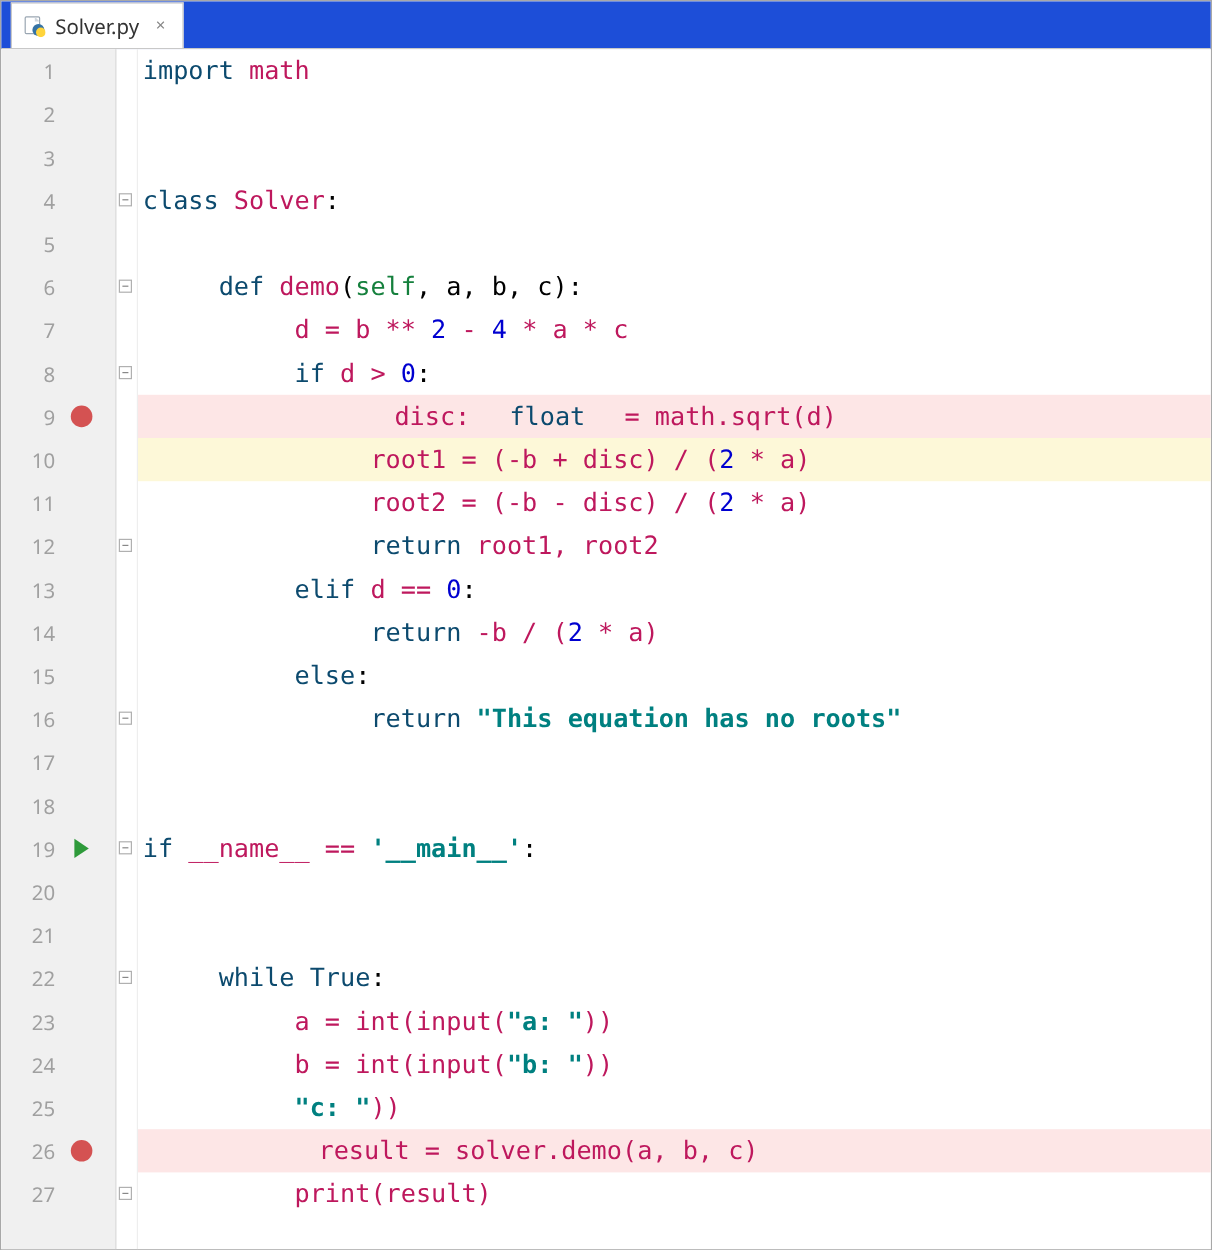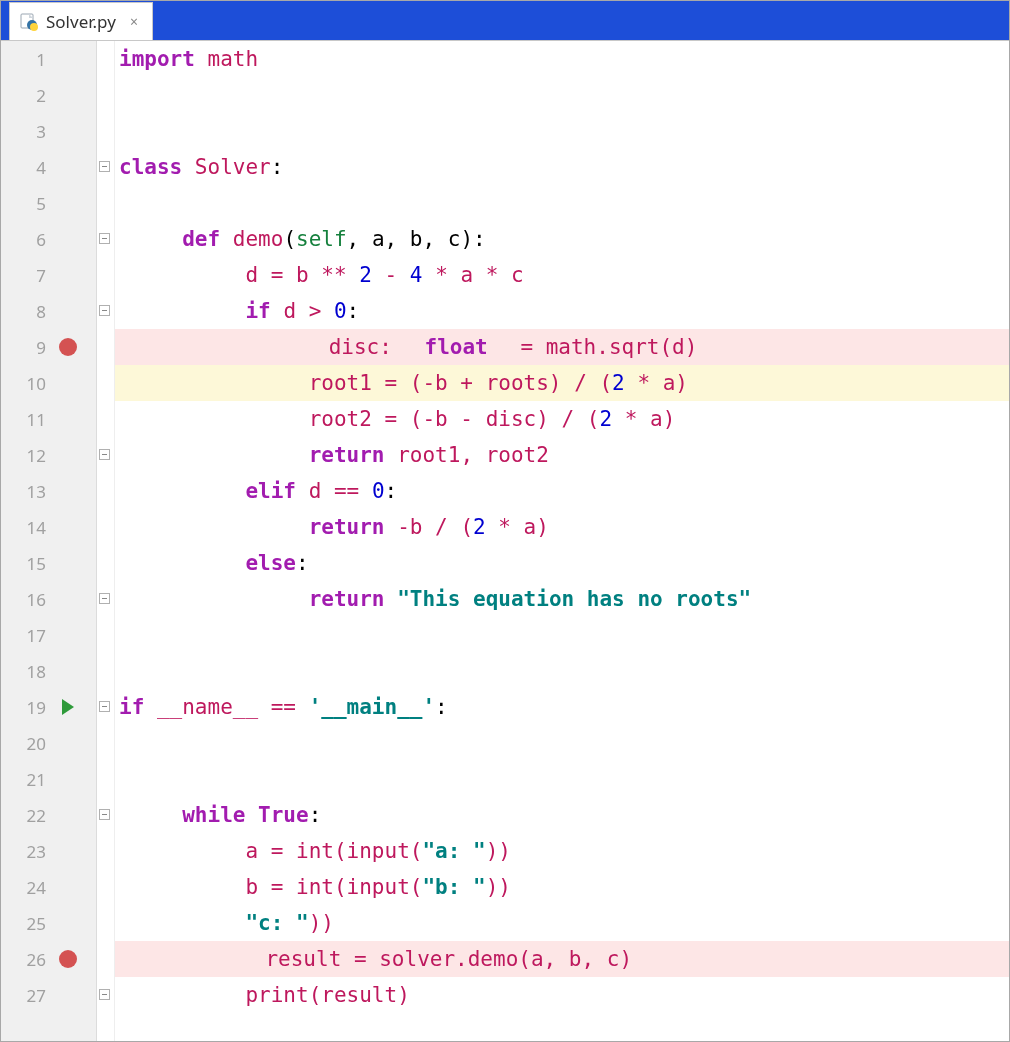--- a/index.html
+++ b/index.html
@@ -120,21 +120,21 @@
     display: flex;
     align-items: center;
     white-space: pre;
     padding-left: 4px;
     font-size: 21px;
     line-height: 36px;
   }
   .code-line.bp { background: #fde6e6; gap: 20px; }
   .code-line.hl { background: #fdf8d8; }
   
-  .kw { color: #a21caf; font-weight: 700; }
+  .kw { color: #0c4a6e; font-weight: 400; }
   .fn { color: #be185d; }
   .self { color: #15803d; }
   .num { color: #0000d0; }
   .str { color: #008080; font-weight: 700; }
   .op, .pn { color: #000; }
 </style>
 </head>
 <body>
 
 <div class="tabbar">
@@ -315,21 +315,21 @@
   <div class="code-col" id="codecol">
       <div class="code-line"><span></span><span class="kw">import </span><span class="fn">math</span></div>
       <div class="code-line"><span></span></div>
       <div class="code-line"><span></span></div>
       <div class="code-line"><span></span><span class="kw">class </span><span class="fn">Solver</span><span class="pn">:</span></div>
       <div class="code-line"><span></span></div>
       <div class="code-line"><span>     </span><span class="kw">def </span><span class="fn">demo</span><span class="pn">(</span><span class="self">self</span><span class="pn">, a, b, c):</span></div>
       <div class="code-line"><span>          </span><span class="fn">d = b ** </span><span class="num">2</span><span class="fn"> - </span><span class="num">4</span><span class="fn"> * a * c</span></div>
       <div class="code-line"><span>          </span><span class="kw">if </span><span class="fn">d &gt; </span><span class="num">0</span><span class="pn">:</span></div>
       <div class="code-line bp"><span>               </span><span class="fn">disc: </span><span class="kw">float</span><span class="fn"> = math.sqrt(d)</span></div>
-      <div class="code-line hl"><span>               </span><span class="fn">root1 = (-b + roots) / (</span><span class="num">2</span><span class="fn"> * a)</span></div>
+      <div class="code-line hl"><span>               </span><span class="fn">root1 = (-b + disc) / (</span><span class="num">2</span><span class="fn"> * a)</span></div>
       <div class="code-line"><span>               </span><span class="fn">root2 = (-b - disc) / (</span><span class="num">2</span><span class="fn"> * a)</span></div>
       <div class="code-line"><span>               </span><span class="kw">return </span><span class="fn">root1, root2</span></div>
       <div class="code-line"><span>          </span><span class="kw">elif </span><span class="fn">d == </span><span class="num">0</span><span class="pn">:</span></div>
       <div class="code-line"><span>               </span><span class="kw">return </span><span class="fn">-b / (</span><span class="num">2</span><span class="fn"> * a)</span></div>
       <div class="code-line"><span>          </span><span class="kw">else</span><span class="pn">:</span></div>
       <div class="code-line"><span>               </span><span class="kw">return </span><span class="str">"This equation has no roots"</span></div>
       <div class="code-line"><span></span></div>
       <div class="code-line"><span></span></div>
       <div class="code-line"><span></span><span class="kw">if </span><span class="fn">__name__ == </span><span class="str">'__main__'</span><span class="pn">:</span></div>
       <div class="code-line"><span>     </span></div>

